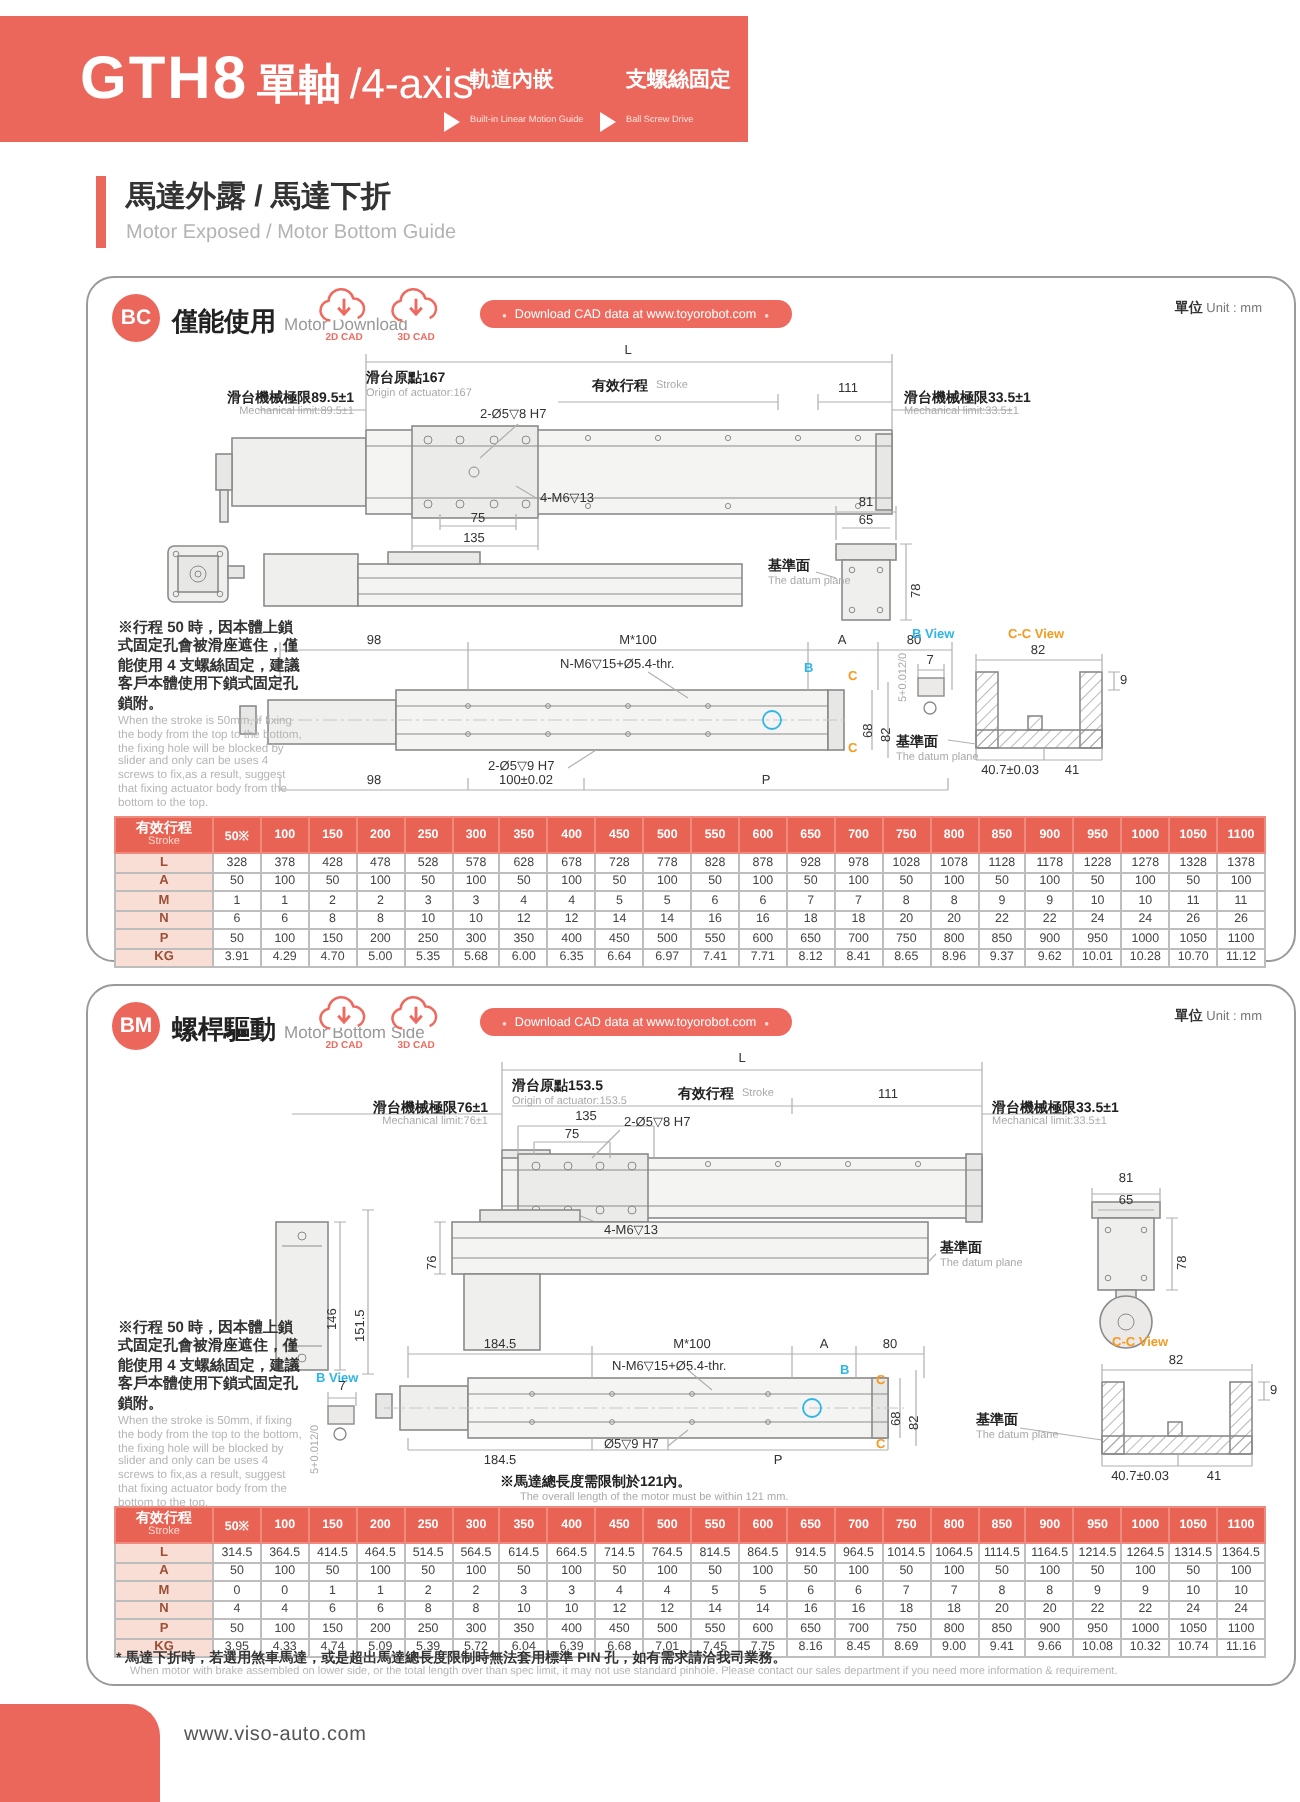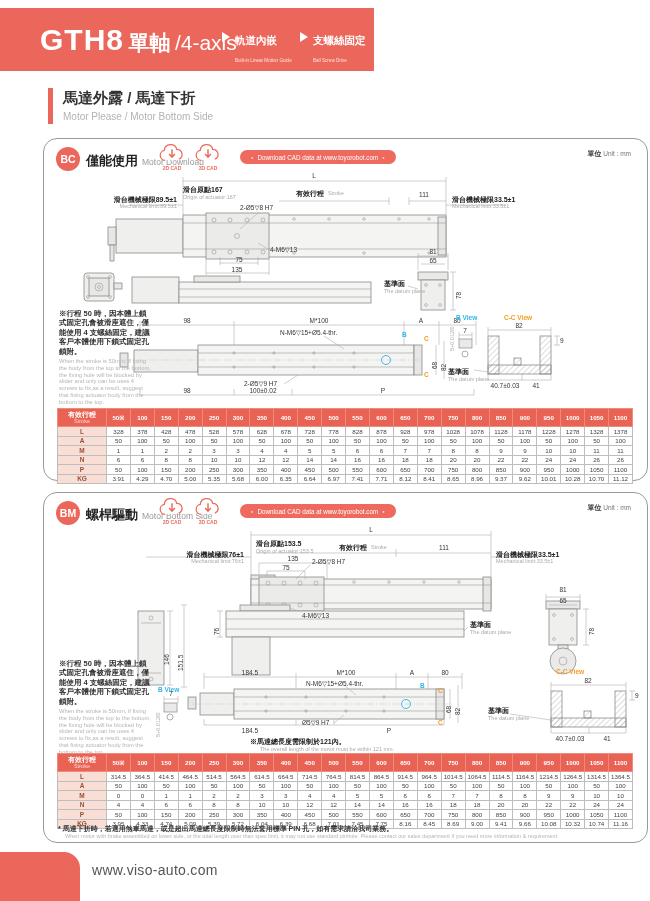--- a/index.html
+++ b/index.html
@@ -5,21 +5,21 @@
   html,body{margin:0;padding:0}
   body{width:650px;height:901px;position:relative;background:#fff;font-family:"Liberation Sans",sans-serif;overflow:hidden}
   .p{position:absolute}
   i{font-style:normal}
   
   #banner{left:0;top:8px;width:374px;height:63px;background:#ec675b}
   .btitle{left:40px;top:15px;color:#fff;white-space:nowrap}
   .btitle .m{font-size:30px;font-weight:bold;letter-spacing:1px}
   .btitle .a{font-size:21px;font-weight:bold}
   .btitle .x{font-size:21px;font-weight:normal}
-  .feat{display:flex;align-items:flex-start;gap:5px;color:#fff}
+  .feat{display:flex;align-items:flex-end;gap:5px;color:#fff}
   .tri{width:0;height:0;border-top:5px solid transparent;border-bottom:5px solid transparent;border-left:8px solid #fff;margin-top:2px}
   .feat .fzh{font-size:10.5px;font-weight:bold;line-height:1.1;white-space:nowrap}
   .feat .fen{font-size:4.6px;line-height:1.4;white-space:nowrap;color:#ffe3dd}
   
   #sect{left:48px;top:88px;border-left:5px solid #ec675b;padding:1px 0 2px 10px}
   #sect .szh{font-size:15px;font-weight:bold;color:#333;white-space:nowrap}
   #sect .sen{font-size:10px;color:#b3b3b3;margin-top:3px;white-space:nowrap}
   
   .panel{position:absolute;left:43px;width:603px;border:1px solid #9a9a9a;border-radius:14px;background:#fff}
   #p1{top:138px;height:341px}
@@ -53,21 +53,21 @@
   .spec thead th{background:#e96355;color:#fff;font-size:6.2px;font-weight:bold;height:17px;border-color:#ef8a7e}
   .spec thead th.corner{width:48px}
   .spec thead .czh{font-size:7px;line-height:1.1}
   .spec thead .cen{font-size:5.5px;color:#ffd8cf;font-weight:normal;line-height:1.1}
   .spec tbody th{background:#f8ded4;color:#9c4f38;font-size:6.5px;font-weight:bold;height:8.5px;line-height:7px}
   .spec tbody td{color:#444;font-size:6.2px;height:8.5px;line-height:7px;background:#fff}
   .fn-zh{font-size:7px;font-weight:bold;color:#333;white-space:nowrap}
   .fn-en{font-size:5.5px;color:#b5b5b5;white-space:nowrap}
   
   #foot-red{left:0;top:852px;width:80px;height:49px;background:#ec675b;border-top-right-radius:16px}
-  #foot-url{left:92px;top:862px;font-size:14px;color:#555;letter-spacing:.3px}
+  #foot-url{left:92px;top:862px;font-size:10px;color:#555;letter-spacing:.3px}
 </style>
 </head>
 <body>
 
 <div class="p" id="banner">
   <div class="p btitle">
     <span class="m">GTH8</span>
     <span class="a">單軸</span>
     <span class="x">/4-axis</span>
   </div>
@@ -78,21 +78,21 @@
   </div>
   <div class="p feat" style="left:300px;top:22px">
     <span class="tri"></span>
     <span><span class="fzh">支螺絲固定</span><br>
     <span class="fen">Ball Screw Drive</span></span>
   </div>
 </div>
 
 <div class="p" id="sect">
   <div class="szh">馬達外露 / 馬達下折</div>
-  <div class="sen">Motor Please / Motor Bottom Side</div>
+  <div class="sen">Motor Exposed / Motor Bottom Guide</div>
 </div>
 
 <div class="panel" id="p1">
   <svg class="draw" width="601" height="341" viewBox="0 0 601 341">
     <defs>
         <pattern id="h1" width="4" height="4" patternUnits="userSpaceOnUse" patternTransform="rotate(45)">
           <line x1="0" y1="0" x2="0" y2="4" stroke="#9a9a9a" stroke-width="0.7"></line>
         </pattern>
       </defs>
 

